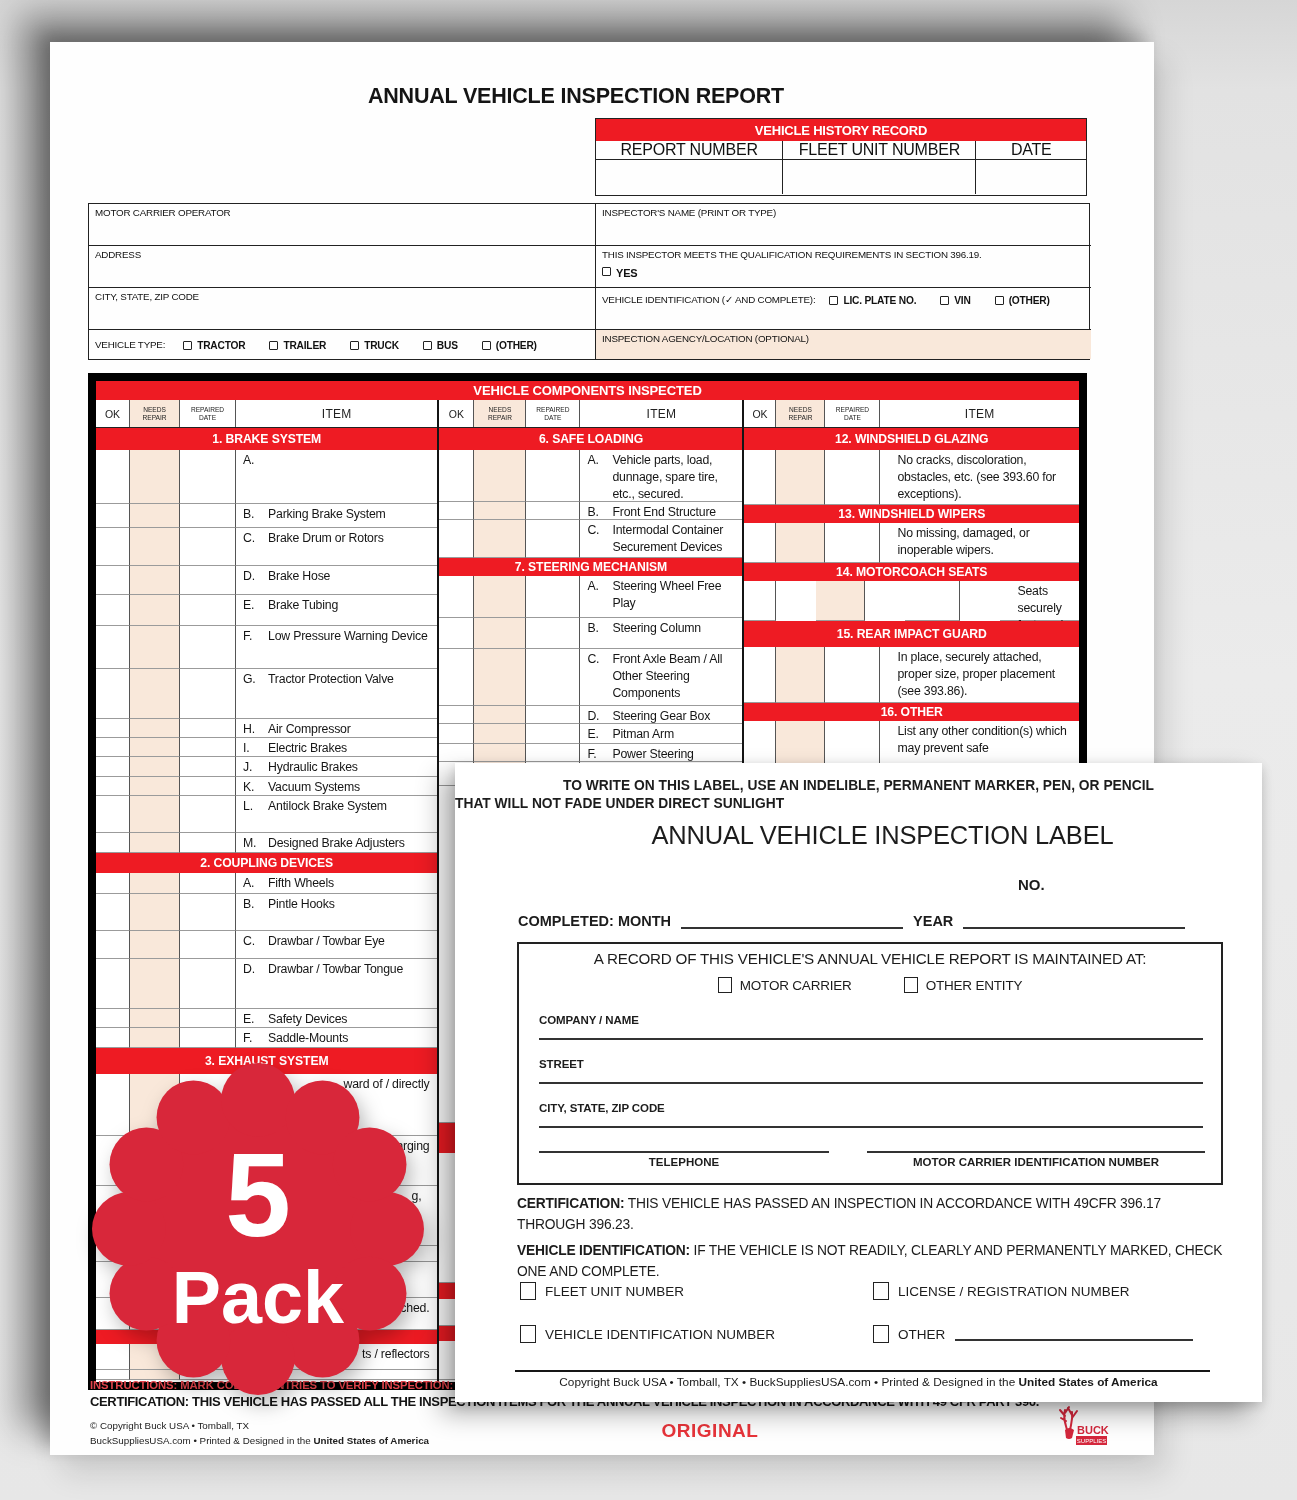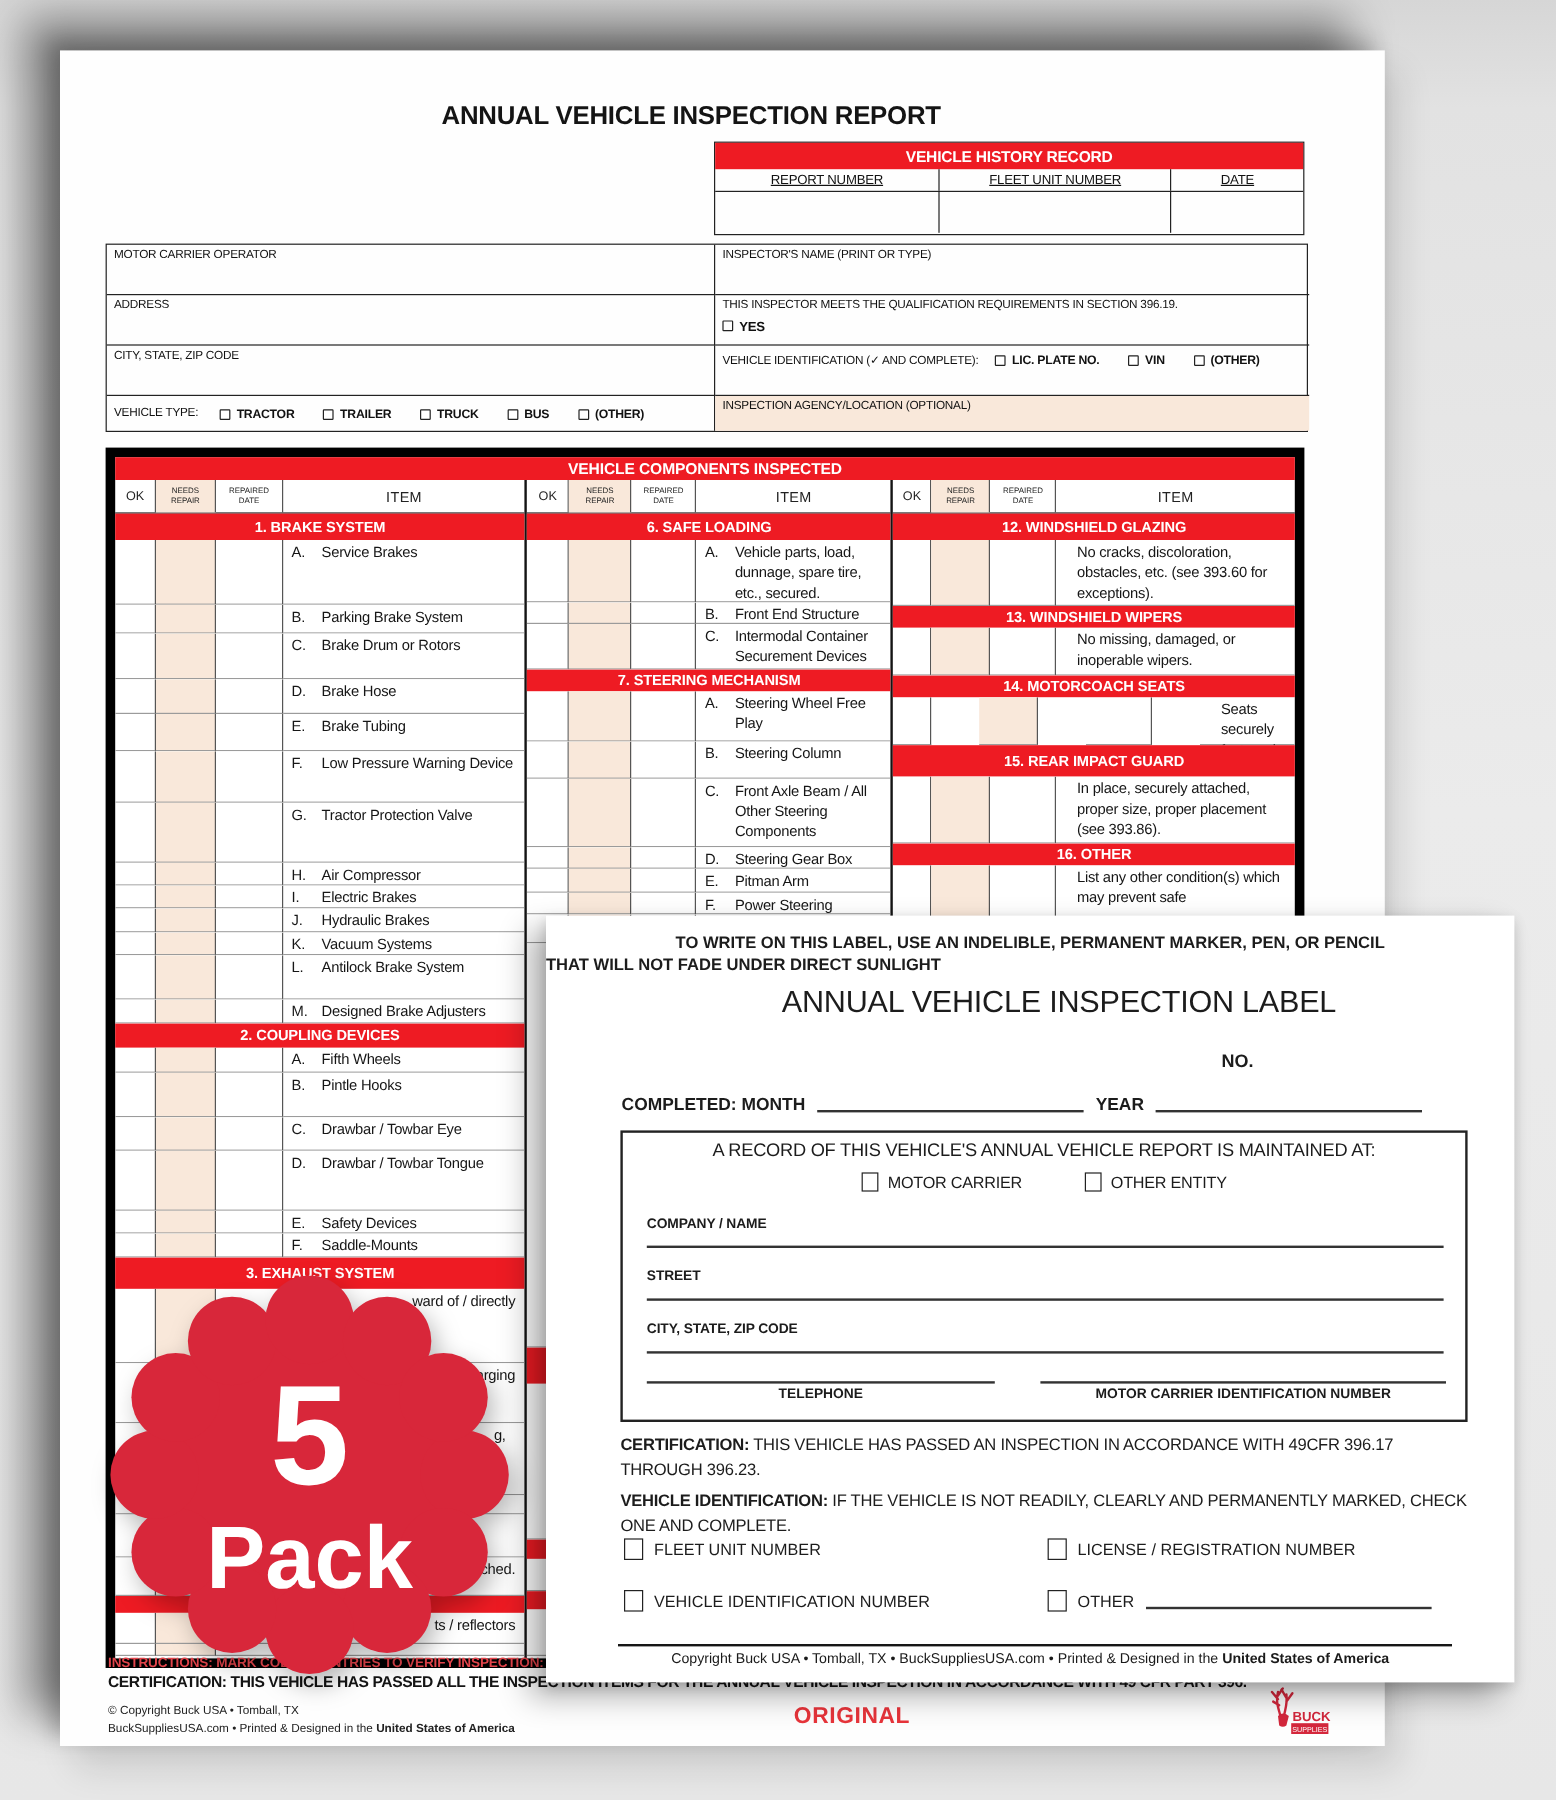--- a/index.html
+++ b/index.html
@@ -9,22 +9,22 @@
   
   .sheet{position:absolute;left:50px;top:42px;width:1104px;height:1413px;background:#fefefe;z-index:10;
     box-shadow:-30px -26px 34px rgba(0,0,0,.42),-8px -8px 16px rgba(0,0,0,.20),12px 18px 28px rgba(0,0,0,.12);}
   .rtitle{position:absolute;left:0;top:42px;width:1020px;text-align:center;font-size:21.5px;font-weight:700;
     letter-spacing:-.2px;color:#141414;padding-left:32px;}
   
   .vhr{position:absolute;left:545px;top:76px;width:492px;height:78px;border:1.5px solid #222;}
   .vhr-head{height:22px;background:var(--red);color:#fff;font-weight:700;font-size:13px;
     display:flex;align-items:center;justify-content:center;letter-spacing:-.2px;}
   .vhr-cols{display:flex;height:19px;border-bottom:1px solid #222;}
-  .vhr-c{display:flex;align-items:center;justify-content:center;font-size:11px;letter-spacing:-.2px;color:#111;
-    border-right:1px solid #222;text-decoration:underline;}
+  .vhr-c{display:flex;align-items:center;justify-content:center;font-size:16px;letter-spacing:-.2px;color:#111;
+    border-right:1px solid #222;}
   .vhr-body{display:flex;height:34px;}
   .vhr-b{border-right:1px solid #222;}
   .w1{width:188px}.w2{width:194px}.w3{width:110px;border-right:none!important}
   
   .infobox{position:absolute;left:38px;top:161px;width:1002px;height:157px;border:1.5px solid #222;}
   .ib{position:absolute;padding:3px 6px;font-size:9.8px;letter-spacing:-.2px;color:#111;}
   .ib.l{left:0;width:507px;border-right:1.5px solid #222;}
   .ib.r{left:507px;width:495px;}
   .rr1{top:0;height:42px;border-bottom:1px solid #222;}
   .rr2{top:42px;height:42px;border-bottom:1px solid #222;}
@@ -85,21 +85,21 @@
   .badge{position:absolute;left:83px;top:1063px;width:350px;height:332px;z-index:40;
     filter:drop-shadow(5px 9px 10px rgba(0,0,0,.28));}
   .badge svg{width:100%;height:100%;}
   
   .card{position:absolute;left:455px;top:763px;width:807px;height:639px;background:#fff;z-index:30;color:#1c1c1c;
     box-shadow:-14px 12px 24px rgba(0,0,0,.30),0 4px 10px rgba(0,0,0,.16);}
   .cl1{position:absolute;left:0;top:15px;width:100%;text-align:center;font-size:13.8px;font-weight:700;}
   .cl2{position:absolute;left:0;top:33px;width:100%;text-align:left;font-size:13.8px;font-weight:700;}
   .ctitle{position:absolute;left:0;top:58px;width:100%;text-align:center;font-size:25.5px;font-weight:400;letter-spacing:-.2px;margin-left:24px;}
   .cno{position:absolute;left:563px;top:113px;font-size:15px;font-weight:700;}
-  .ccomp{position:absolute;left:63px;top:150px;display:flex;align-items:flex-start;font-size:14.5px;font-weight:700;}
+  .ccomp{position:absolute;left:63px;top:150px;display:flex;align-items:flex-end;font-size:14.5px;font-weight:700;}
   .uline{display:inline-block;border-bottom:2px solid #333;height:14px;}
   .cbox{position:absolute;left:62px;top:179px;width:706px;height:243px;border:2px solid #222;}
   .cbt{position:absolute;left:0;top:6px;width:100%;text-align:center;font-size:15.2px;letter-spacing:-.2px;}
   .cbchecks{position:absolute;left:0;top:33px;width:100%;display:flex;justify-content:center;gap:52px;}
   .cbchecks .opt{font-size:13.5px;font-weight:400;}
   .cb2{display:inline-block;width:14px;height:16px;border:1.6px solid #222;margin-right:8px;background:#fff;flex:none;}
   .fldlbl{position:absolute;left:20px;font-size:11.5px;font-weight:700;letter-spacing:-.1px;}
   .fldline{position:absolute;left:20px;right:18px;border-bottom:2px solid #333;}
   .tline{position:absolute;border-bottom:2px solid #333;}
   .tlbl{position:absolute;font-size:11.5px;font-weight:700;text-align:center;}
@@ -205,21 +205,20 @@
 DATE</div>
               <div class="gh it">ITEM</div>
             </div>
             <div class="secbar" style="height: 22px;">1. BRAKE SYSTEM</div>
             <div class="trow" style="height: 54px;">
               <div class="c ok"></div>
               <div class="c nr"></div>
               <div class="c rd"></div>
               <div class="c it itm">
                 <span class="ltr">A.</span>
-                <span class="txt">Service Brakes</span>
               </div>
             </div>
             <div class="trow" style="height: 24px;">
               <div class="c ok"></div>
               <div class="c nr"></div>
               <div class="c rd"></div>
               <div class="c it itm">
                 <span class="ltr">B.</span>
                 <span class="txt">Parking Brake System</span>
               </div>

